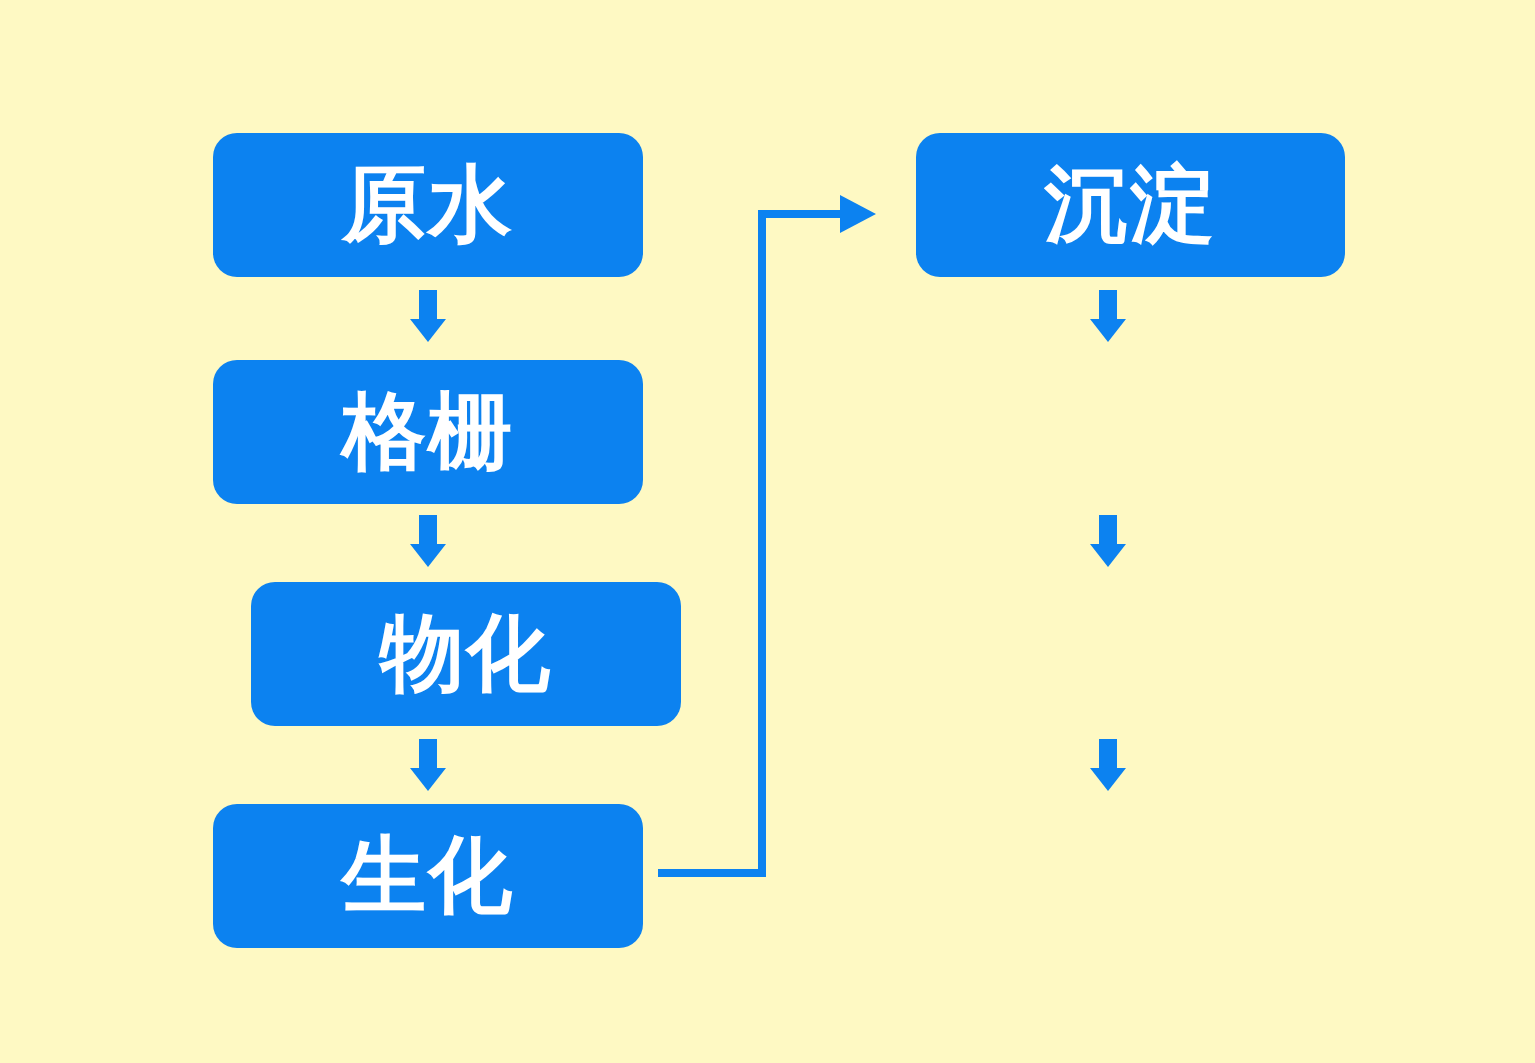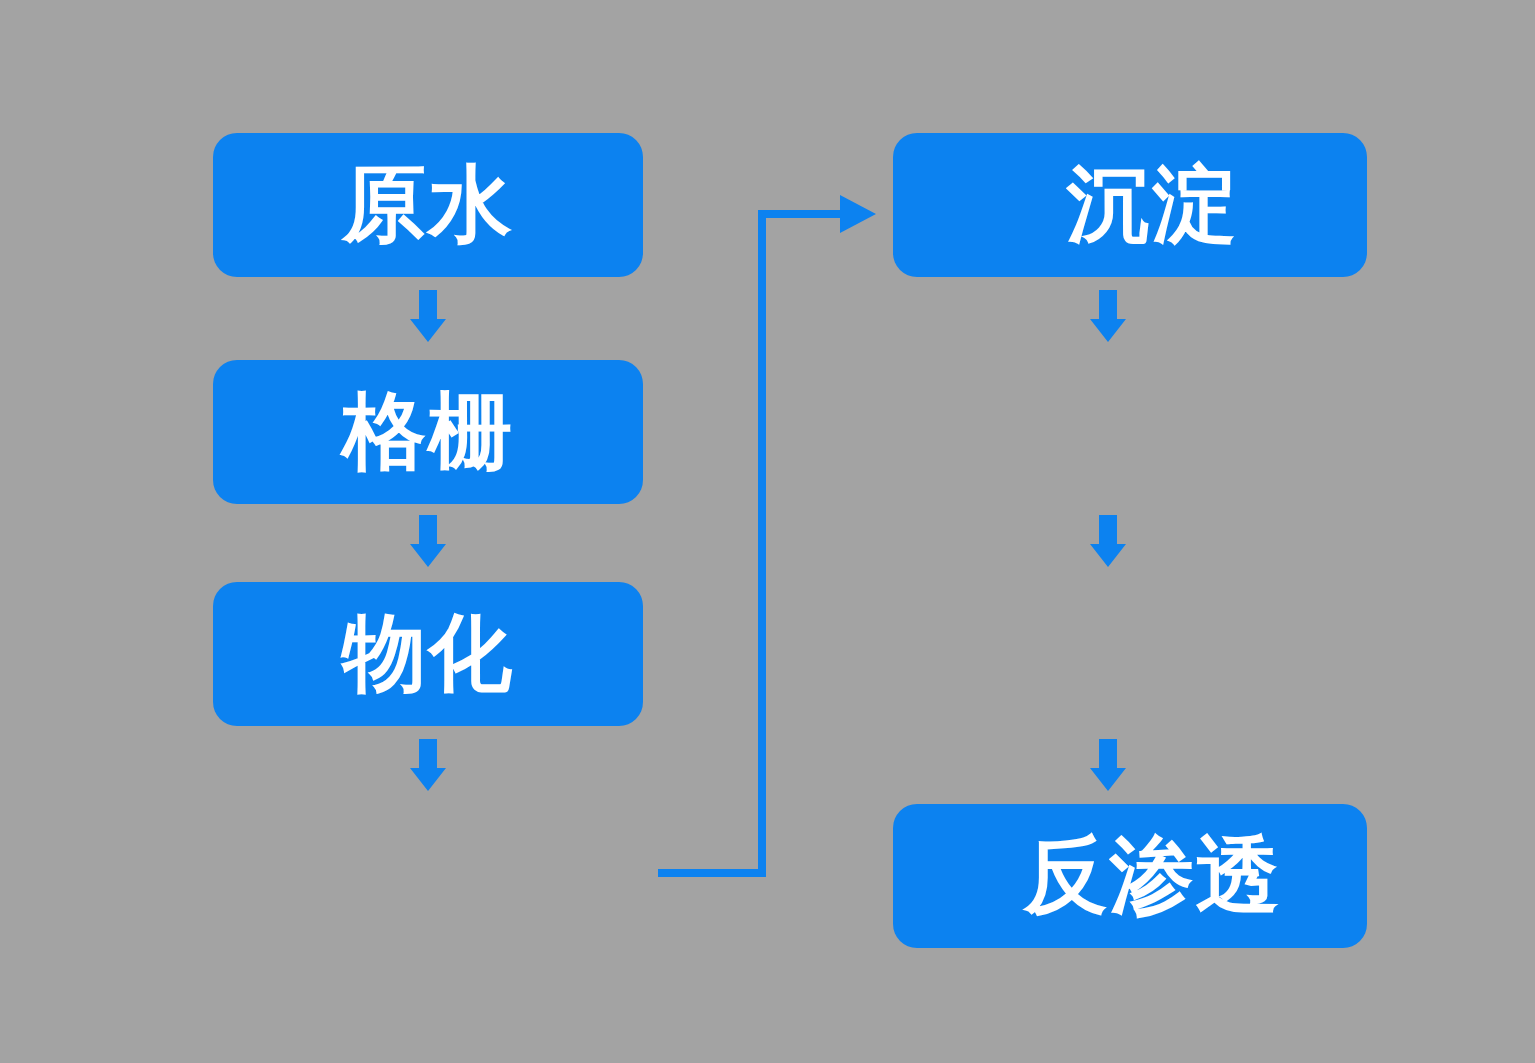--- a/index.html
+++ b/index.html
@@ -4,42 +4,42 @@
 <style>
   html, body {
     margin: 0;
     padding: 0;
     background: #ffffff;
   }
   .canvas {
     position: relative;
     width: 1535px;
     height: 1063px;
-    background: #a3a3a3;
+    background: #fef9c3;
     overflow: hidden;
     font-family: "Liberation Serif", "DejaVu Serif", serif;
   }
   .node {
     position: absolute;
     background: #0c82f0;
     border-radius: 24px;
     color: #ffffff;
     font-size: 84px;
     font-weight: bold;
     display: flex;
     align-items: center;
     justify-content: center;
     line-height: 1;
     letter-spacing: 2px;
   }
   .col-left  { left: 213px; width: 430px; height: 144px; }
-  .col-right { left: 893px; width: 429px; height: 144px; padding-left: 45px; }
+  .col-right { left: 916px; width: 429px; height: 144px; }
   .row-0 { top: 133px; }
   .row-1 { top: 360px; }
-  .row-2 { top: 582px; }
+  .row-2 { top: 582px; margin-left: 38px; }
   .row-3 { top: 804px; }
   .down-arrow {
     position: absolute;
     width: 36px;
     height: 52px;
   }
   .da-left  { left: 410px; }
   .da-right { left: 1090px; }
   .da-gap-0 { top: 290px; }
   .da-gap-1 { top: 515px; }
@@ -59,26 +59,26 @@
 
   <div class="node col-left row-0">
     <span>原水</span>
   </div>
   <div class="node col-left row-1">
     <span>格栅</span>
   </div>
   <div class="node col-left row-2">
     <span>物化</span>
   </div>
+  <div class="node col-left row-3">
+    <span>生化</span>
+  </div>
 
   <div class="node col-right row-0">
     <span>沉淀</span>
-  </div>
-  <div class="node col-right row-3">
-    <span>反渗透</span>
   </div>
 
   <svg class="down-arrow da-left da-gap-0" viewBox="0 0 36 52">
     <rect x="9" y="0" width="18" height="30" fill="#0c82f0"></rect>
     <polygon points="0,29 36,29 18,52" fill="#0c82f0"></polygon>
   </svg>
   <svg class="down-arrow da-left da-gap-1" viewBox="0 0 36 52">
     <rect x="9" y="0" width="18" height="30" fill="#0c82f0"></rect>
     <polygon points="0,29 36,29 18,52" fill="#0c82f0"></polygon>
   </svg>

